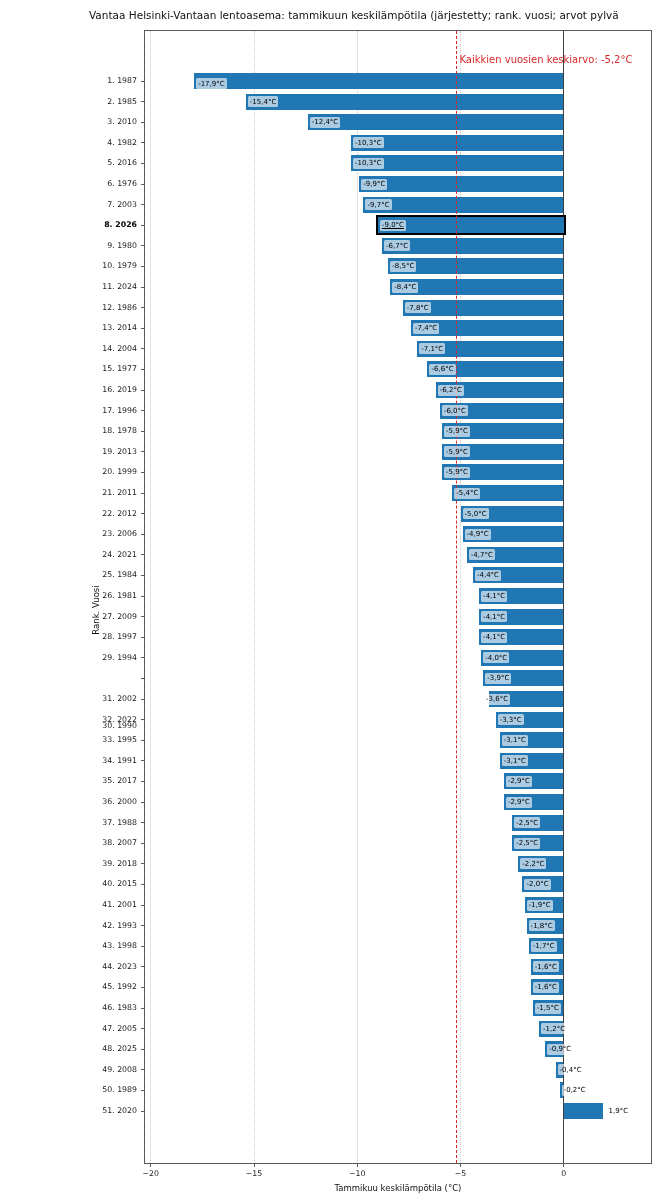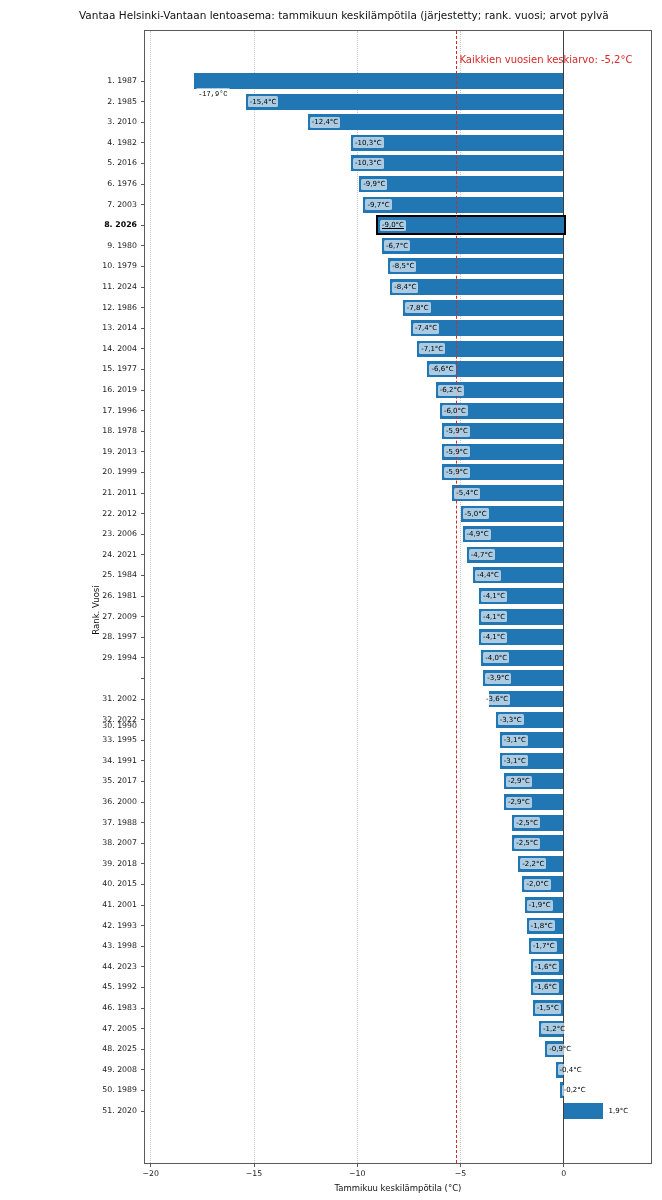--- a/index.html
+++ b/index.html
@@ -2,21 +2,21 @@
 <html><head>
 <meta charset="utf-8">
 <style>
   html,body{margin:0;padding:0;}
   body{
     width:662px;height:1200px;position:relative;overflow:hidden;
     background:#ffffff;font-family:"DejaVu Sans","Liberation Sans",sans-serif;
     -webkit-font-smoothing:antialiased;
   }
   .chart-title{
-    position:absolute;left:79px;top:9px;font-size:10.5px;color:#111;
+    position:absolute;left:89px;top:9px;font-size:10.5px;color:#111;
     white-space:nowrap;
   }
   .plot-area{
     position:absolute;left:144px;top:30px;width:508px;height:1134px;
     border:1px solid #5a5a5a;box-sizing:border-box;background:#fff;
   }
   .grid-line{position:absolute;top:0;bottom:0;width:0;border-left:1px dotted #c9c9c9;z-index:0;}
   .zero-line{position:absolute;top:0;bottom:0;width:1px;background:#3f3f3f;z-index:3;}
   .mean-line{position:absolute;top:0;bottom:0;width:0;border-left:1.5px dashed #d62728;z-index:4;}
   .bar{position:absolute;height:16px;z-index:2;}
@@ -69,21 +69,21 @@
     <div class="x-tick-label" style="left: 212.286px; top: 1138px;">−10</div>
     <div class="grid-line" style="left: 315.038px;"></div>
     <div class="x-tick" style="left: 315.038px;"></div>
     <div class="x-tick-label" style="left: 315.538px; top: 1138px;">−5</div>
     <div class="grid-line" style="left: 418.29px;"></div>
     <div class="x-tick" style="left: 418.29px;"></div>
     <div class="x-tick-label" style="left: 418.79px; top: 1138px;">0</div>
     <div class="zero-line" style="left: 418.29px;"></div>
     <div class="mean-line" style="left: 310.658px; border-left-color: rgb(214, 39, 40);"></div>
     <div class="bar" style="left: 49.148px; width: 369.642px; top: 42px; background: rgb(32, 119, 180);"></div>
-    <div class="value-label" style="left: 51.148px; top: 57px; font-family: Liberation Mono, monospace;">-17,9°C</div>
+    <div class="value-label" style="left: 51.148px; top: 47px;">-17,9°C</div>
     <div class="row-label" style="top: 45px;">1. 1987</div>
     <div class="y-tick" style="top: 49.5px;"></div>
     <div class="bar" style="left: 100.774px; width: 318.016px; top: 62.6px; background: rgb(32, 119, 180);"></div>
     <div class="value-label" style="left: 102.774px; top: 65.1px;">-15,4°C</div>
     <div class="row-label" style="top: 65.6px;">2. 1985</div>
     <div class="y-tick" style="top: 70.1px;"></div>
     <div class="bar" style="left: 162.725px; width: 256.065px; top: 83.2px; background: rgb(32, 119, 180);"></div>
     <div class="value-label" style="left: 164.725px; top: 85.7px;">-12,4°C</div>
     <div class="row-label" style="top: 86.2px;">3. 2010</div>
     <div class="y-tick" style="top: 90.7px;"></div>

